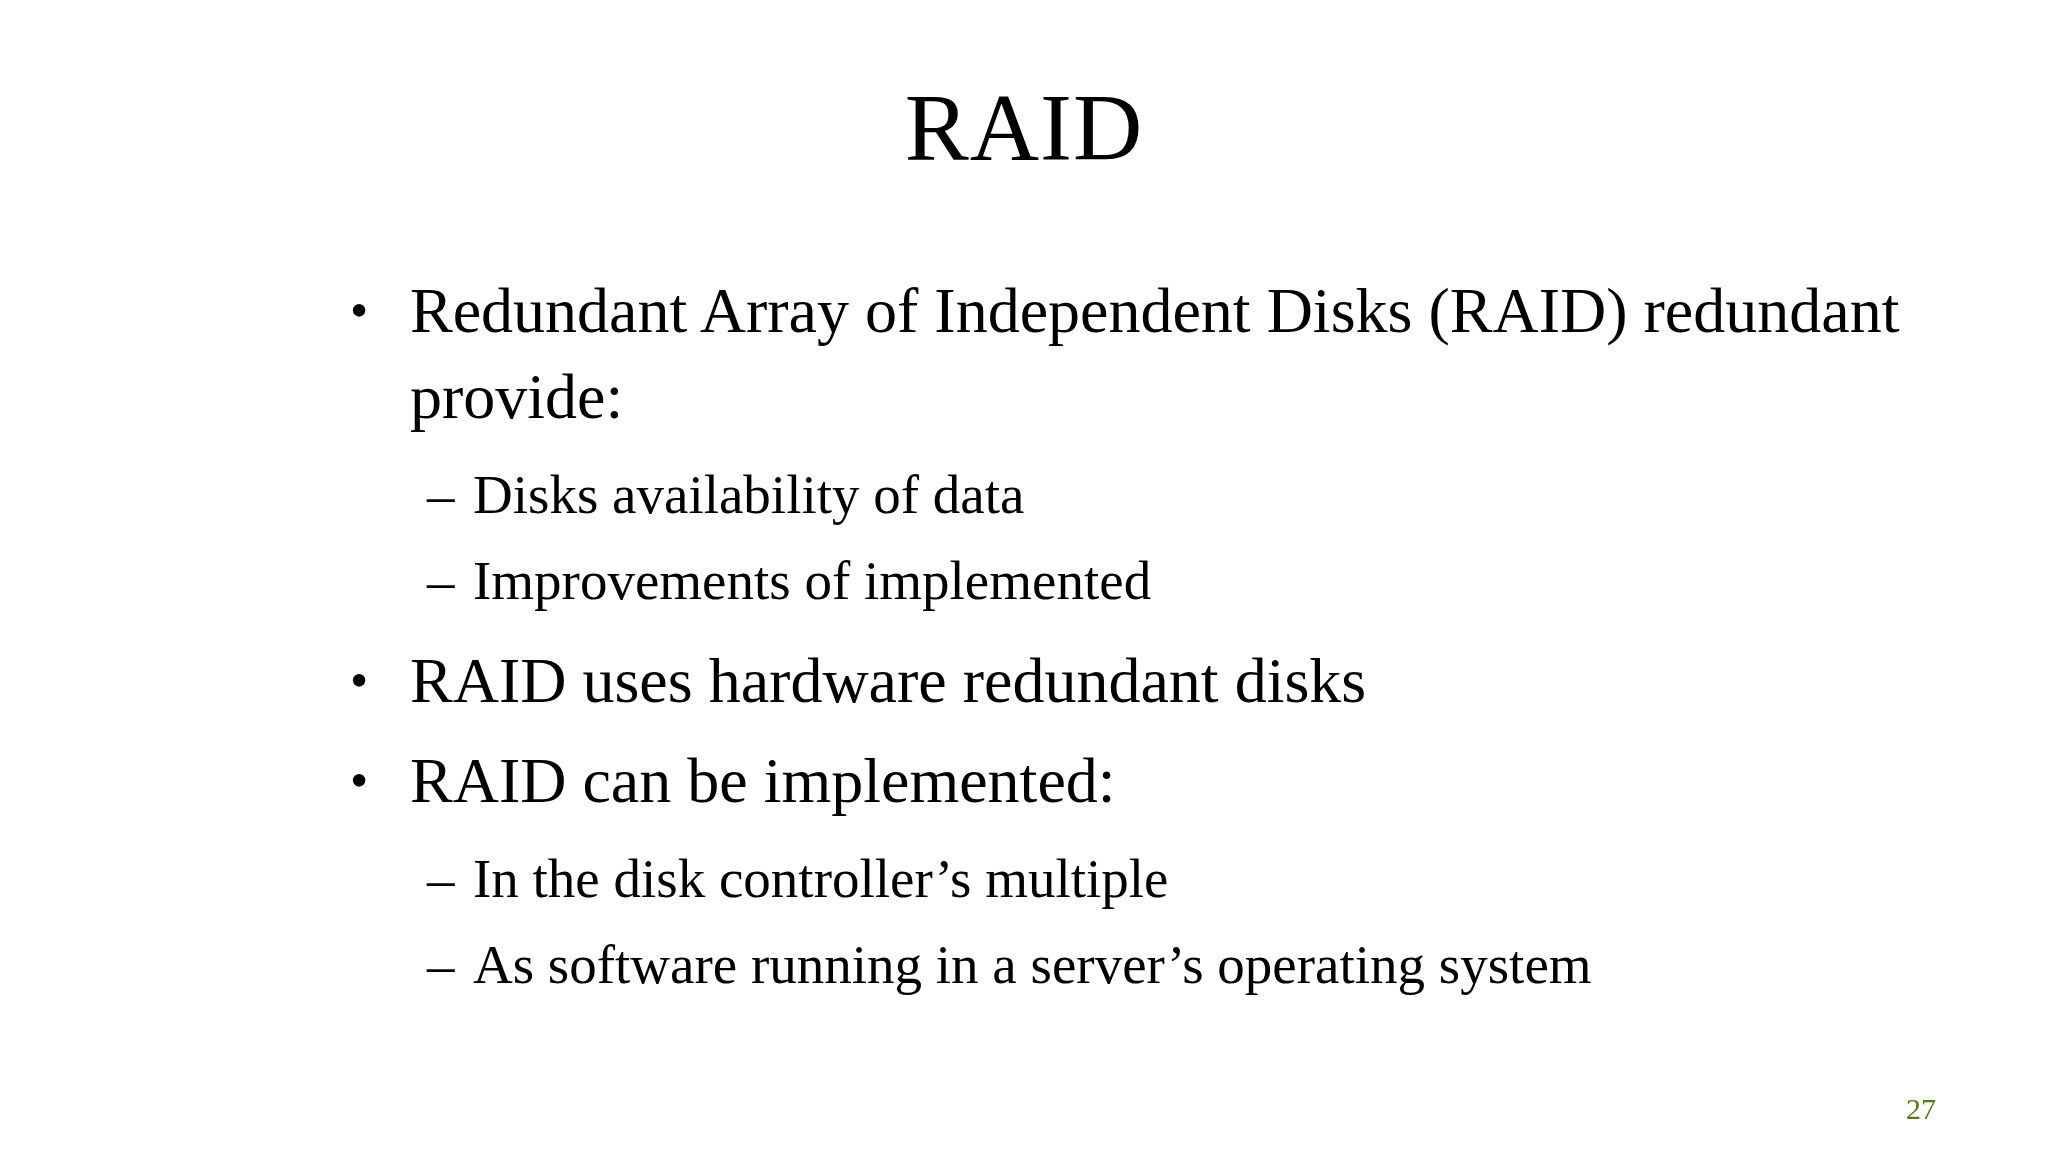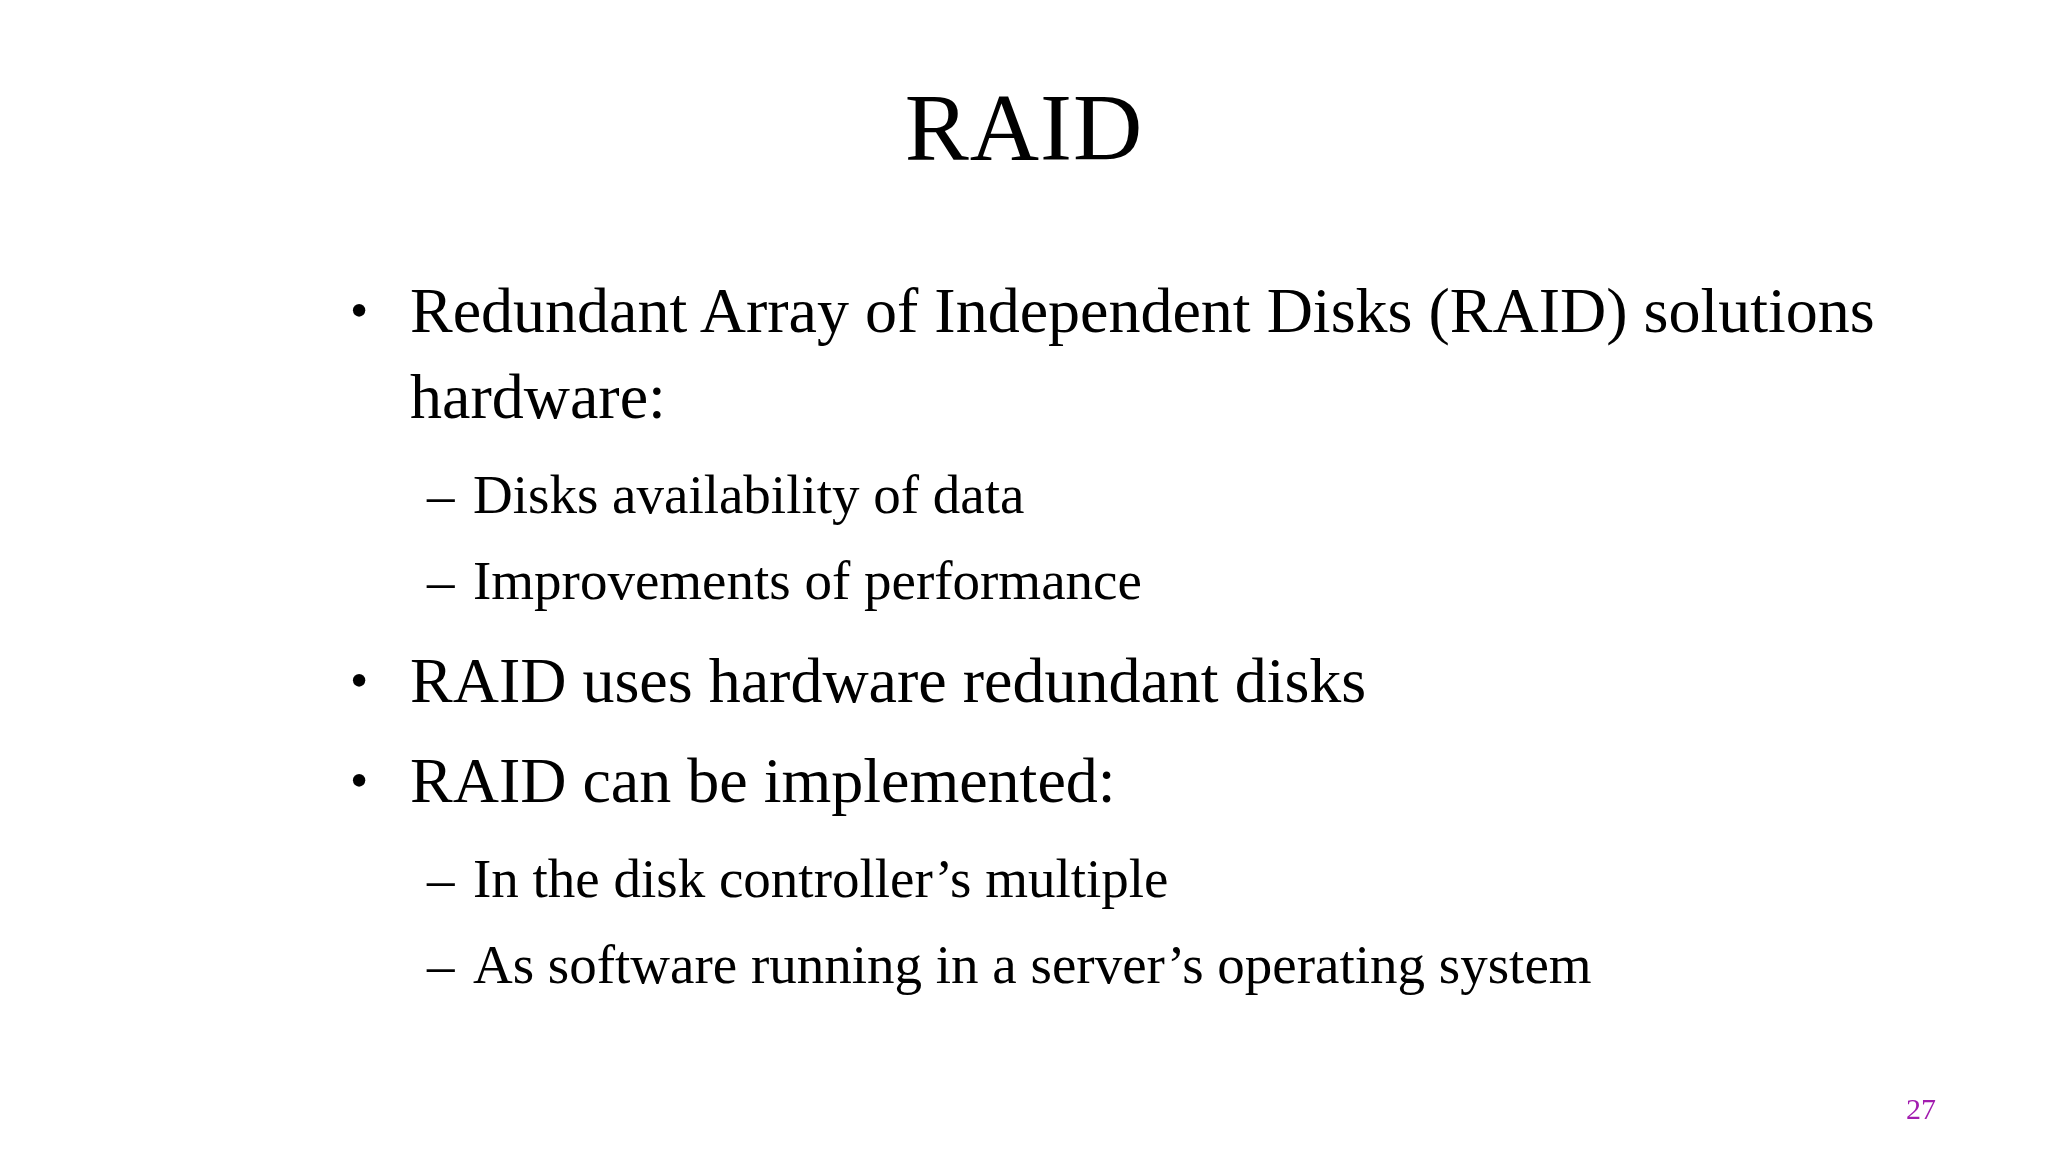--- a/index.html
+++ b/index.html
@@ -63,45 +63,45 @@
     margin-top: 12px;
   }
   .item .text {
     flex: 1 1 auto;
   }
   .page-number {
     position: absolute;
     right: 112px;
     bottom: 26px;
     font-size: 30px;
-    color: #a21caf;
+    color: #4d7c0f;
   }
 </style>
 </head>
 <body>
 
 <div class="slide">
 
   <div class="slide-title">RAID</div>
 
   <div class="content">
 
     <div class="item l1">
       <span class="marker">•</span>
-      <span class="text">Redundant Array of Independent Disks (RAID) solutions hardware:</span>
+      <span class="text">Redundant Array of Independent Disks (RAID) redundant provide:</span>
     </div>
 
     <div class="item l2">
       <span class="marker">–</span>
       <span class="text">Disks availability of data</span>
     </div>
 
     <div class="item l2">
       <span class="marker">–</span>
-      <span class="text">Improvements of performance</span>
+      <span class="text">Improvements of implemented</span>
     </div>
 
     <div class="item l1">
       <span class="marker">•</span>
       <span class="text">RAID uses hardware redundant disks</span>
     </div>
 
     <div class="item l1">
       <span class="marker">•</span>
       <span class="text">RAID can be implemented:</span>

